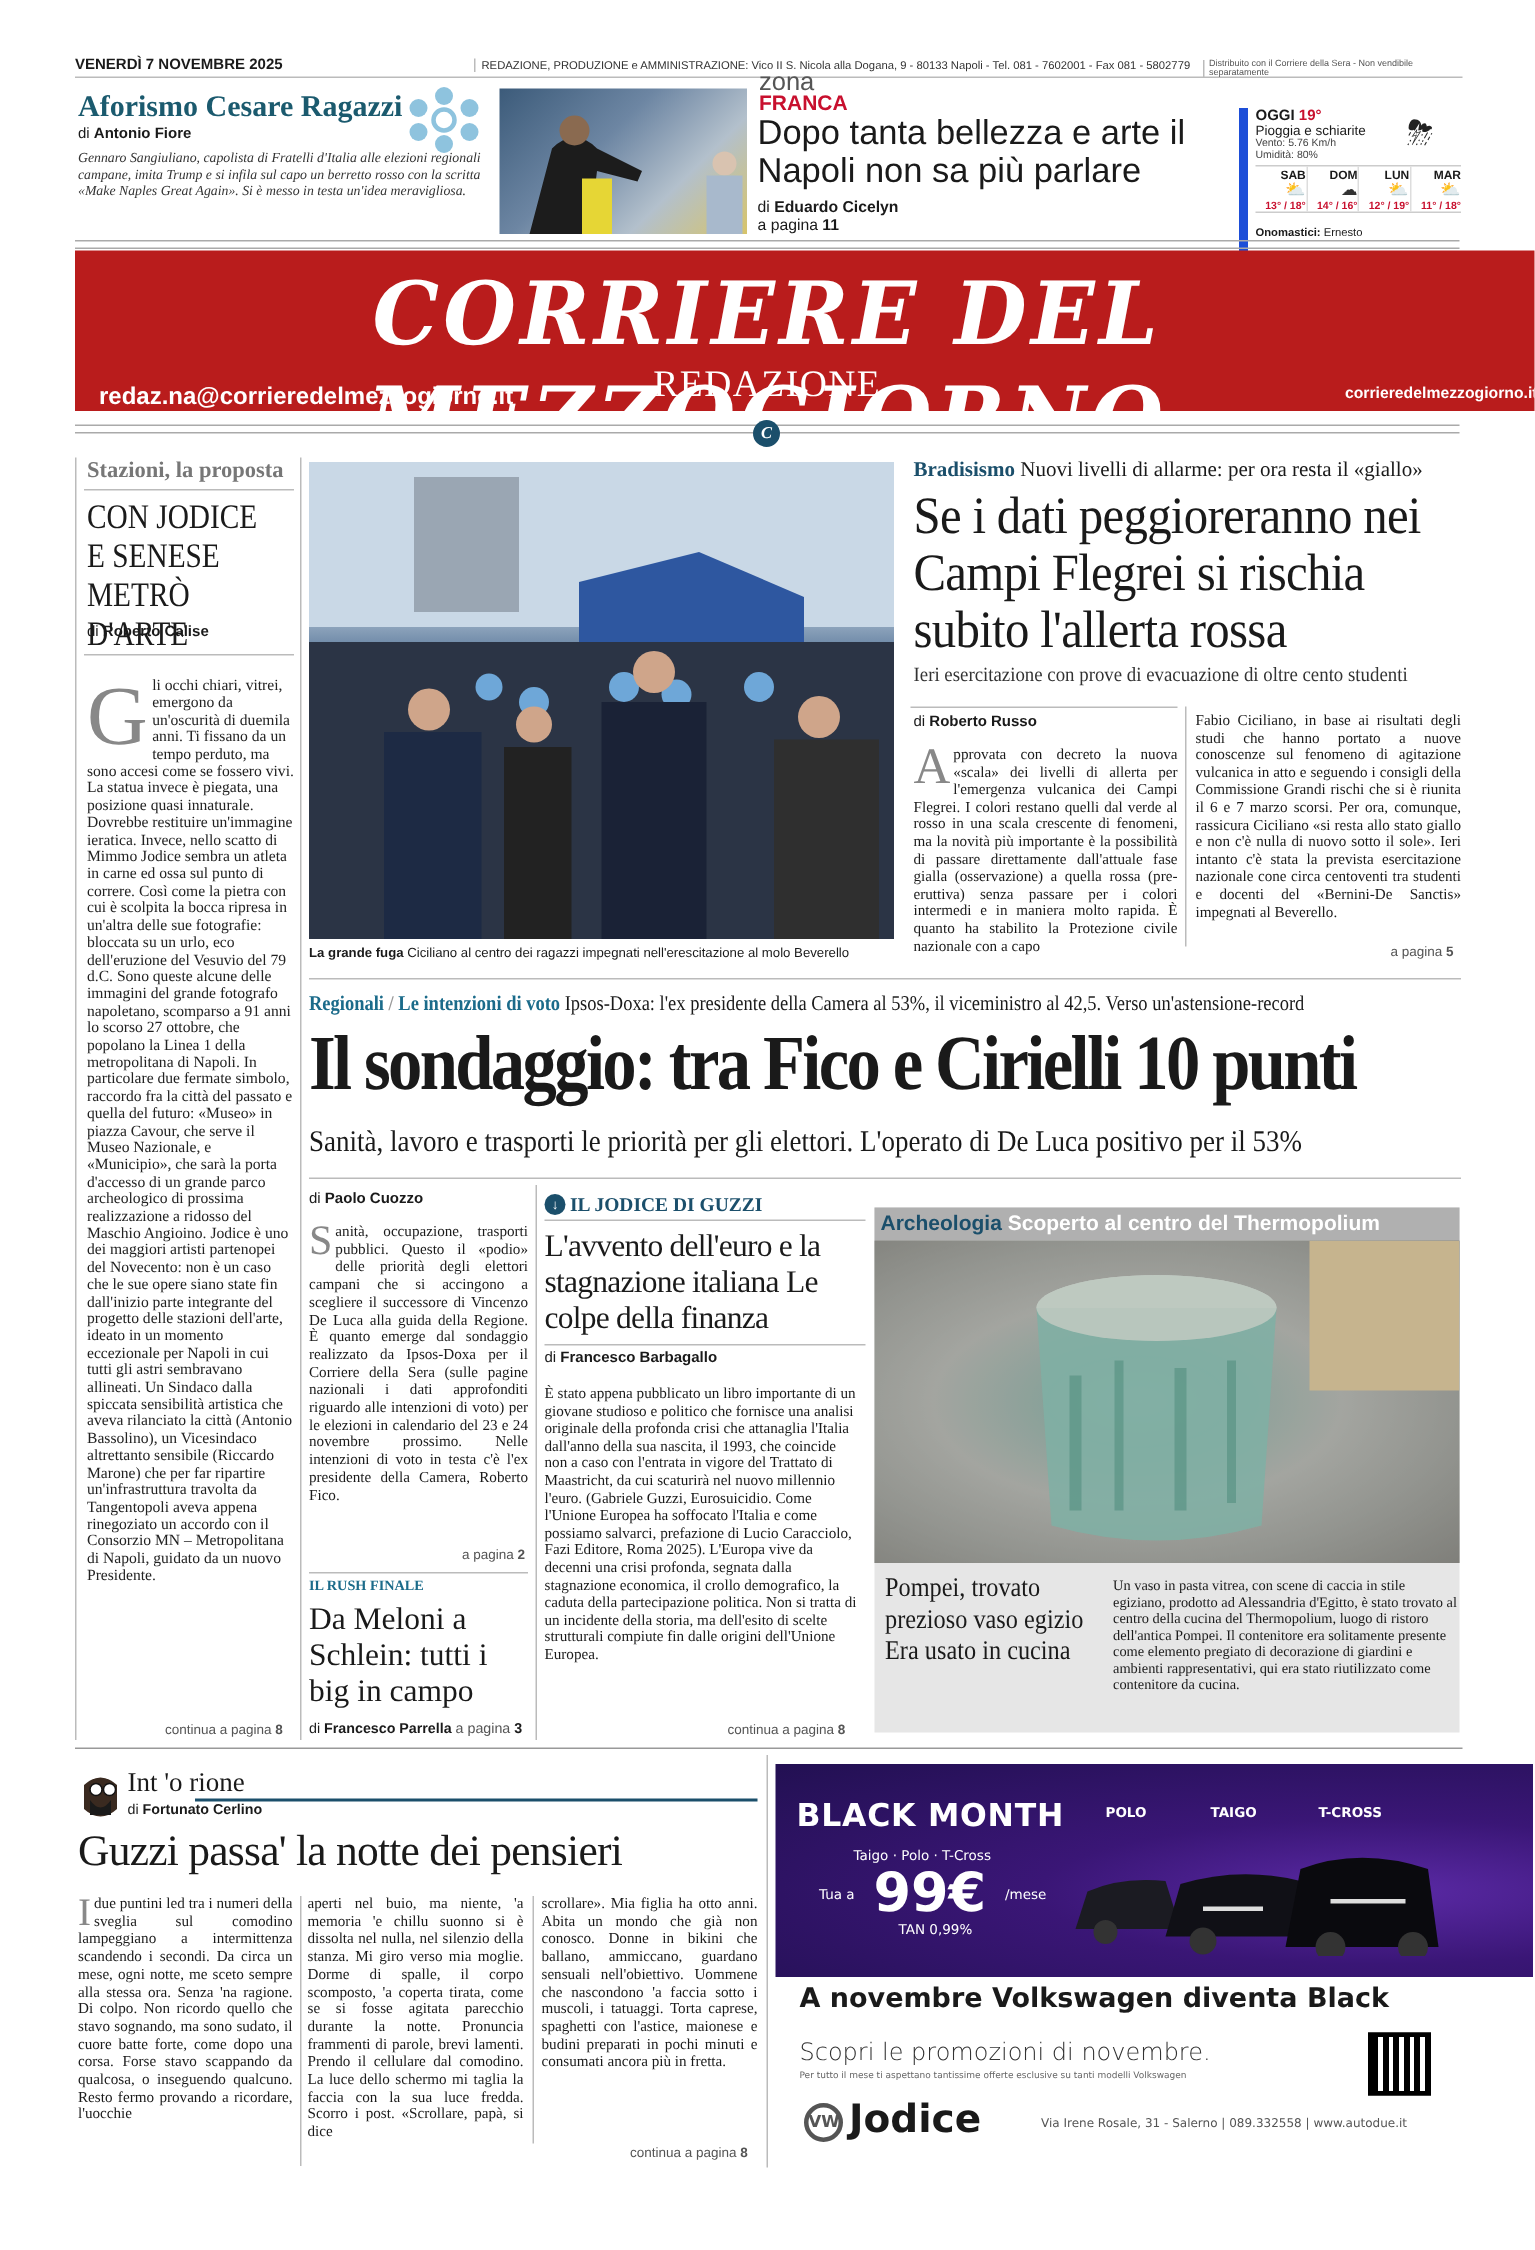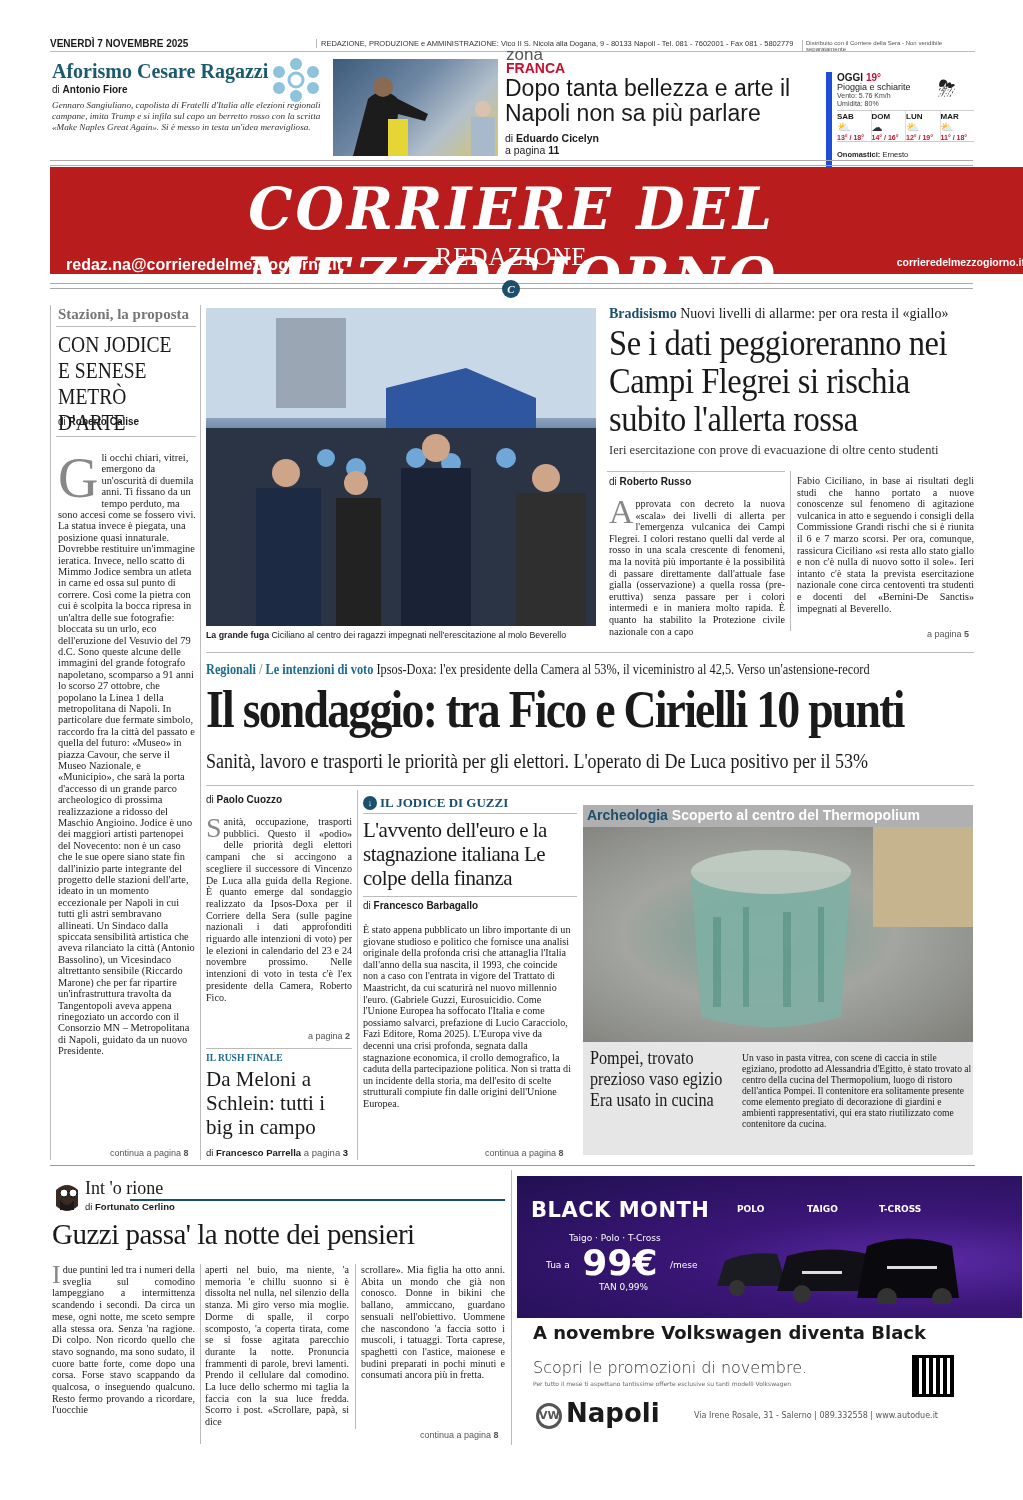--- a/index.html
+++ b/index.html
@@ -22,21 +22,21 @@
 #zona-head{left:505px;top:76px;width:290px;font-size:23px;line-height:25px;color:#1a1a1a}
 #zona-by{left:505px;top:132px;font-size:10.5px}
 #zona-page{left:505px;top:144px;font-size:10.5px}
 
 #weather{left:826px;top:72px;width:148px;height:98px;border-left:6px solid #1d4ed8;font-family:"Liberation Sans",sans-serif;padding-left:5px}
 #weather .oggi{font-size:10px;font-weight:bold}
 #weather .oggi b{color:#c8102e}
 #weather .cond{font-size:9px;line-height:9px}
 #weather .small{font-size:7px;color:#444;line-height:8px}
 #weather .days{display:flex;border-top:1px solid #ccc;margin-top:2px;border-bottom:1px solid #ccc}
-#weather .day{flex:1;text-align:left;font-size:8px;font-weight:bold;border-left:1px solid #ddd;padding-top:1px}
+#weather .day{flex:1;text-align:right;font-size:8px;font-weight:bold;border-left:1px solid #ddd;padding-top:1px}
 #weather .day:first-child{border-left:none}
 #weather .day .ic{font-size:11px;font-weight:normal;color:#333;line-height:13px}
 #weather .day .t{color:#c8102e;font-size:7px}
 #weather .ono{font-size:7.5px;margin-top:8px}
 #weather-icon{left:106px;top:4px;font-size:22px;color:#222}
 
 #masthead{left:50px;top:167px;width:991px;height:107px;background:#b91c1c}
 #mast-title{left:0;top:7px;width:923px;text-align:center;font-family:"DejaVu Serif",serif;font-weight:bold;font-style:italic;font-size:58px;letter-spacing:3px;color:#fff;line-height:70px;transform:scaleX(0.96)}
 #mast-sub{left:0;top:76px;width:923px;text-align:center;font-size:25px;color:#fff;letter-spacing:1px}
 #mast-email{left:16px;top:89px;font-size:16px;color:#fff;font-weight:bold;font-family:"Liberation Sans",sans-serif}
@@ -333,14 +333,14 @@
         <circle cx="235" cy="72" r="10"></circle>
       </g>
     <rect x="95" y="45" width="40" height="3" fill="#ddd"></rect>
     <rect x="180" y="40" width="50" height="3" fill="#ddd"></rect>
   </svg>
 </div>
 <div id="ad-h" class="abs">A novembre Volkswagen diventa Black</div>
 <div id="ad-scopri" class="abs">Scopri le promozioni di novembre.</div>
 <div id="ad-fine" class="abs">Per tutto il mese ti aspettano tantissime offerte esclusive su tanti modelli Volkswagen</div>
 <div id="ad-qr" class="abs"></div>
-<div id="ad-logo" class="abs"><span id="ad-vw">VW</span><span>Napoli</span></div>
+<div id="ad-logo" class="abs"><span id="ad-vw">VW</span><span>Jodice</span></div>
 <div id="ad-addr" class="abs">Via Irene Rosale, 31 - Salerno | 089.332558 | www.autodue.it</div>
 
 </body></html>

